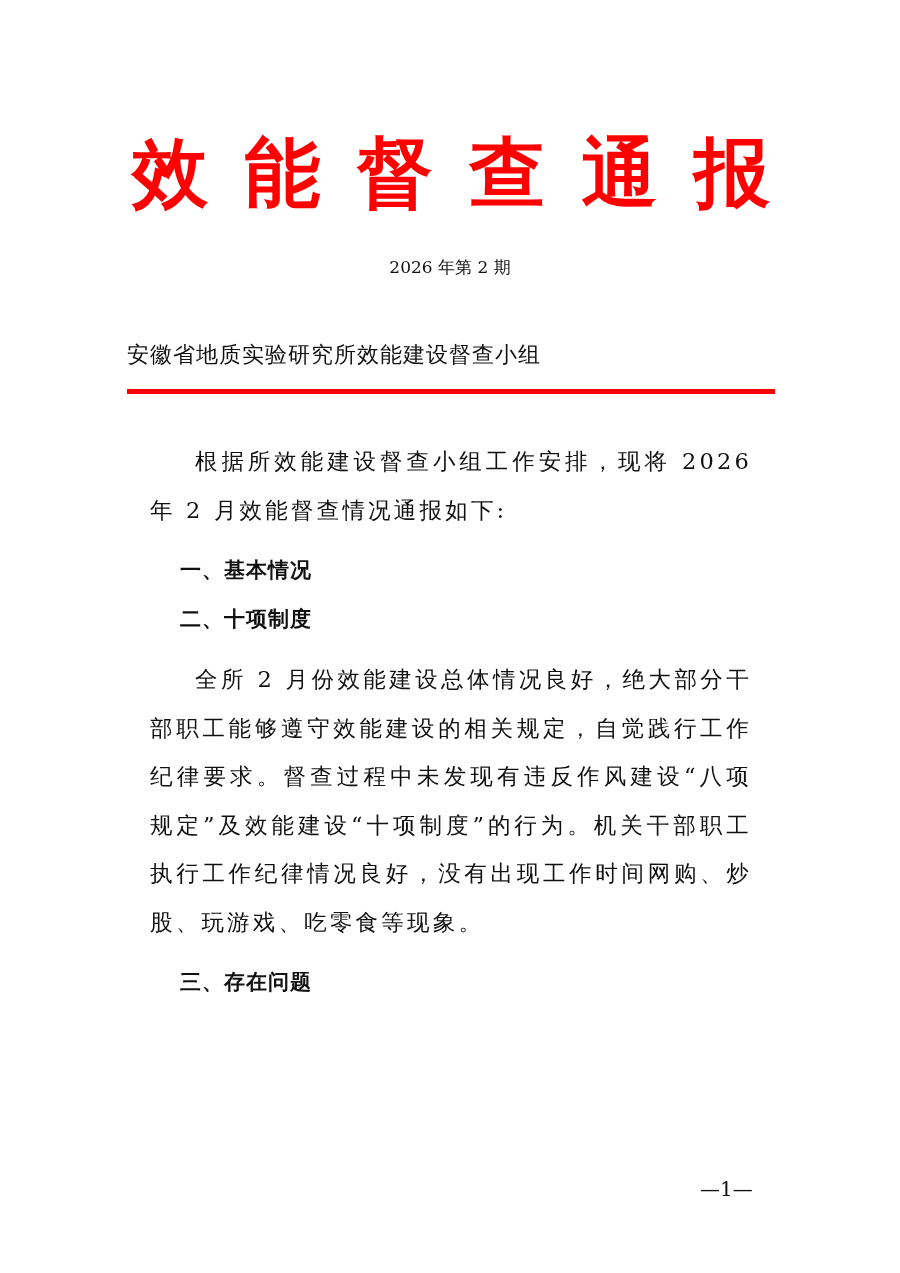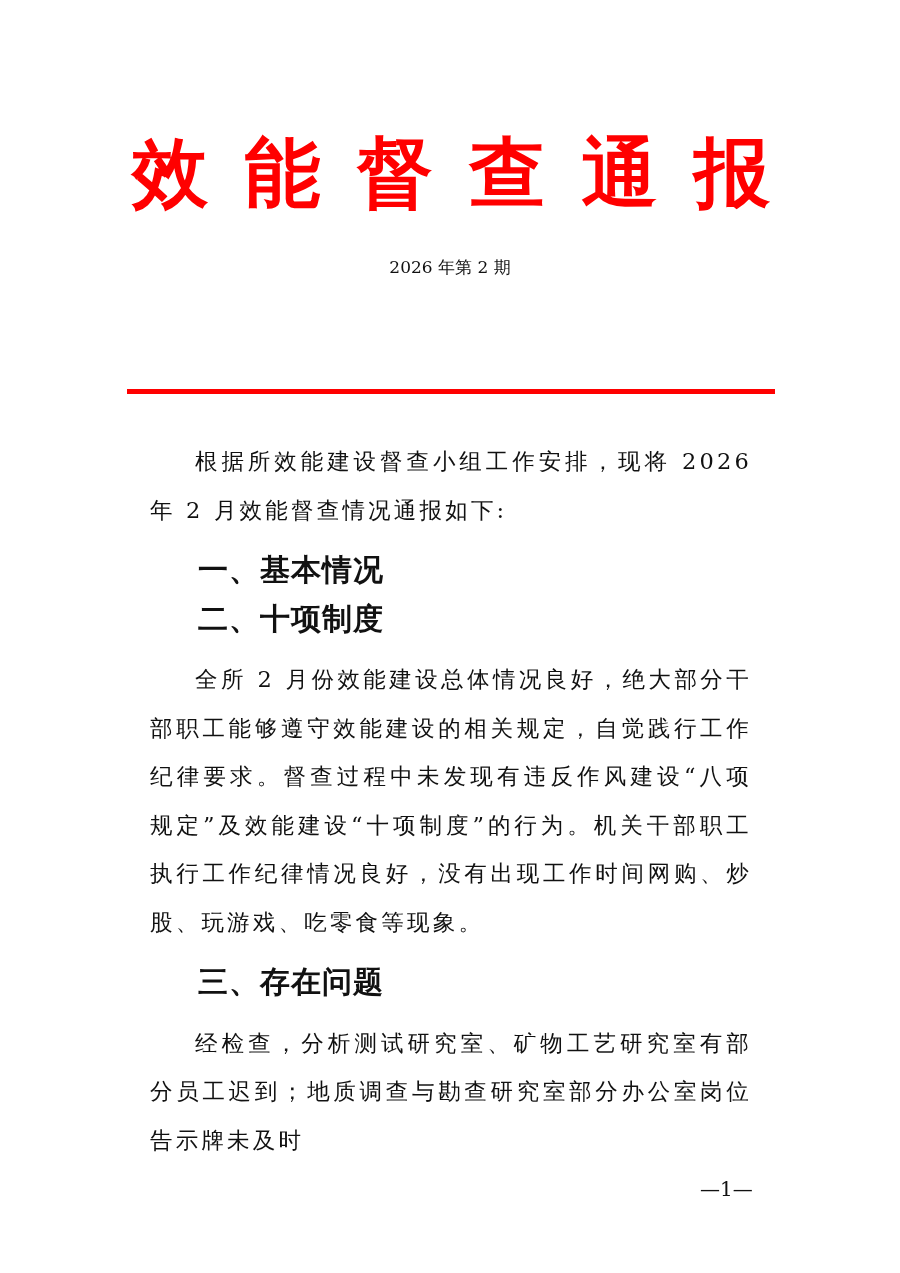--- a/index.html
+++ b/index.html
@@ -13,46 +13,46 @@
              font-size: 17px; }
     .issuer-line { position: absolute; left: 127px; width: 648px; top: 340px;
                    display: flex; justify-content: space-between; font-size: 22px;
                    letter-spacing: 1px; }
     .red-rule { position: absolute; left: 127px; width: 648px; top: 389px; height: 5px;
                 background: #ff0000; }
     .body-text { position: absolute; left: 138px; width: 626px; top: 425px;
                  font-size: 22.5px; line-height: 48.5px; letter-spacing: 3.2px;
                  text-align: justify; }
     .body-text p { margin: 12px; text-indent: 2em; }
-    .body-text h2 { margin: 0; font-size: 30px; font-weight: bold; text-indent: 2em;
+    .body-text h2 { margin: 0; font-size: 21px; font-weight: bold; text-indent: 2em;
                     font-family: "DejaVu Sans", "Liberation Sans", sans-serif;
                     letter-spacing: 1px; line-height: 48.5px; }
     .page-number { position: absolute; left: 700px; top: 1177px; font-size: 20px; }
   </style>
 </head>
 <body>
 
 <div class="masthead">
   <span>效</span>
   <span>能</span>
   <span>督</span>
   <span>查</span>
   <span>通</span>
   <span>报</span>
 </div>
 
 <div class="issue">2026 年第 2 期</div>
 
 <div class="issuer-line">
+  <span>安徽省地质实验研究所效能建设督查小组</span>
 </div>
 
 <div class="red-rule"></div>
 
 <div class="body-text">
   <p>根据所效能建设督查小组工作安排，现将 2026 年 2 月效能督查情况通报如下:</p>
   <h2>一、基本情况</h2>
   <h2>二、十项制度</h2>
   <p>全所 2 月份效能建设总体情况良好，绝大部分干部职工能够遵守效能建设的相关规定，自觉践行工作纪律要求。督查过程中未发现有违反作风建设“八项规定”及效能建设“十项制度”的行为。机关干部职工执行工作纪律情况良好，没有出现工作时间网购、炒股、玩游戏、吃零食等现象。</p>
   <h2>三、存在问题</h2>
-  <p>经检查，分析测试研究室、矿物工艺研究室有部分员工迟到；地质调查与勘查研究室部分办公室岗位告示牌未及时</p>
 </div>
 
 <div class="page-number">—1—</div>
 
 </body></html>

